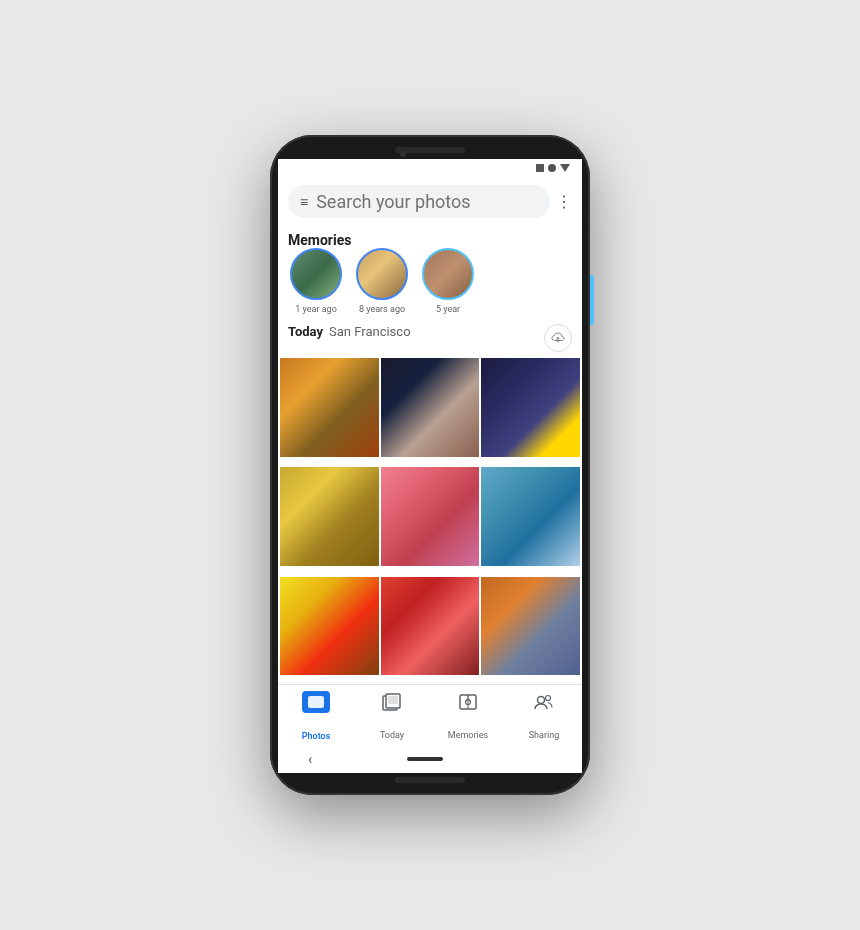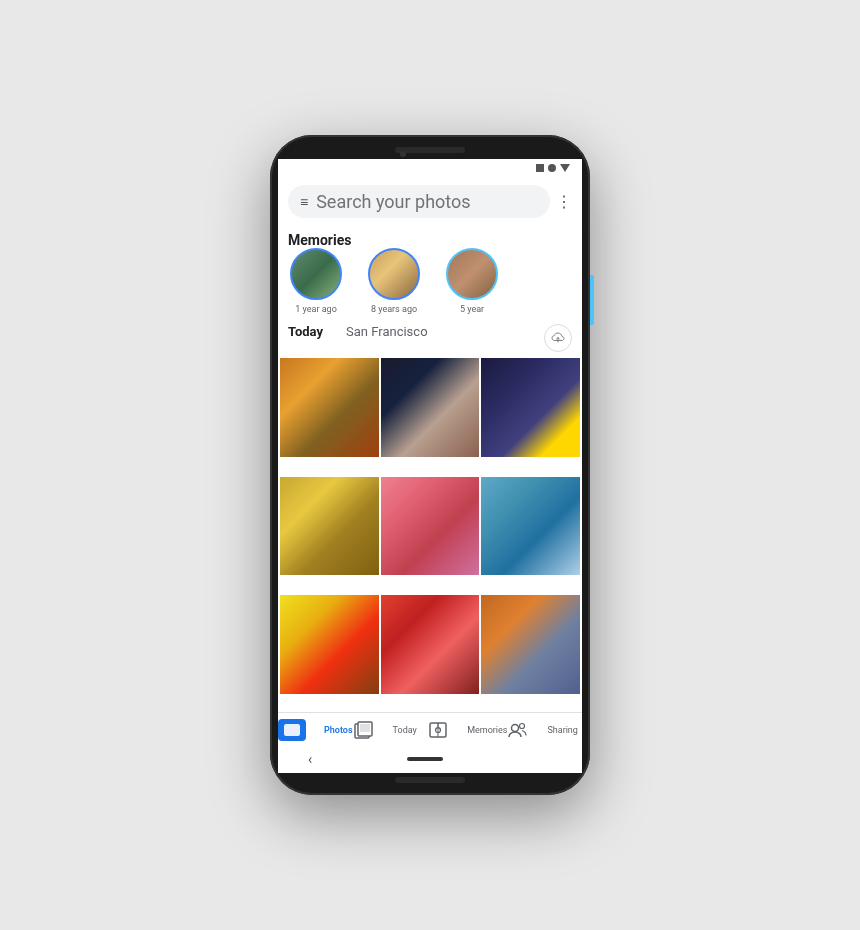--- a/index.html
+++ b/index.html
@@ -126,21 +126,21 @@
 
     .memories-title {
       font-size: 14px;
       font-weight: 700;
       color: #202124;
       margin-bottom: 0;
     }
 
     .memories-row {
       display: flex;
-      gap: 22px;
+      gap: 10px;
       overflow: hidden;
     }
 
     .memory-item {
       display: flex;
       flex-direction: column;
       align-items: center;
       gap: 4px;
       min-width: 56px;
     }
@@ -183,21 +183,20 @@
     .today-label {
       font-size: 13px;
       font-weight: 700;
       color: #202124;
     }
 
     .today-location {
       font-size: 13px;
       color: #5f6368;
       flex: 1;
-      margin-left: 17px;
     }
 
     .cloud-upload-btn {
       width: 28px;
       height: 28px;
       border-radius: 50%;
       border: 1px solid #dadce0;
       display: flex;
       align-items: center;
       justify-content: center;
@@ -235,21 +234,21 @@
       display: flex;
       justify-content: space-around;
       align-items: center;
       padding: 6px 0 4px;
       background: white;
       border-top: 1px solid #e0e0e0;
     }
 
     .nav-item {
       display: flex;
-      flex-direction: row;
+      flex-direction: column;
       align-items: center;
       gap: 18px;
       flex: 1;
       cursor: pointer;
     }
 
     .nav-label {
       font-size: 9px;
       color: #5f6368;
     }

